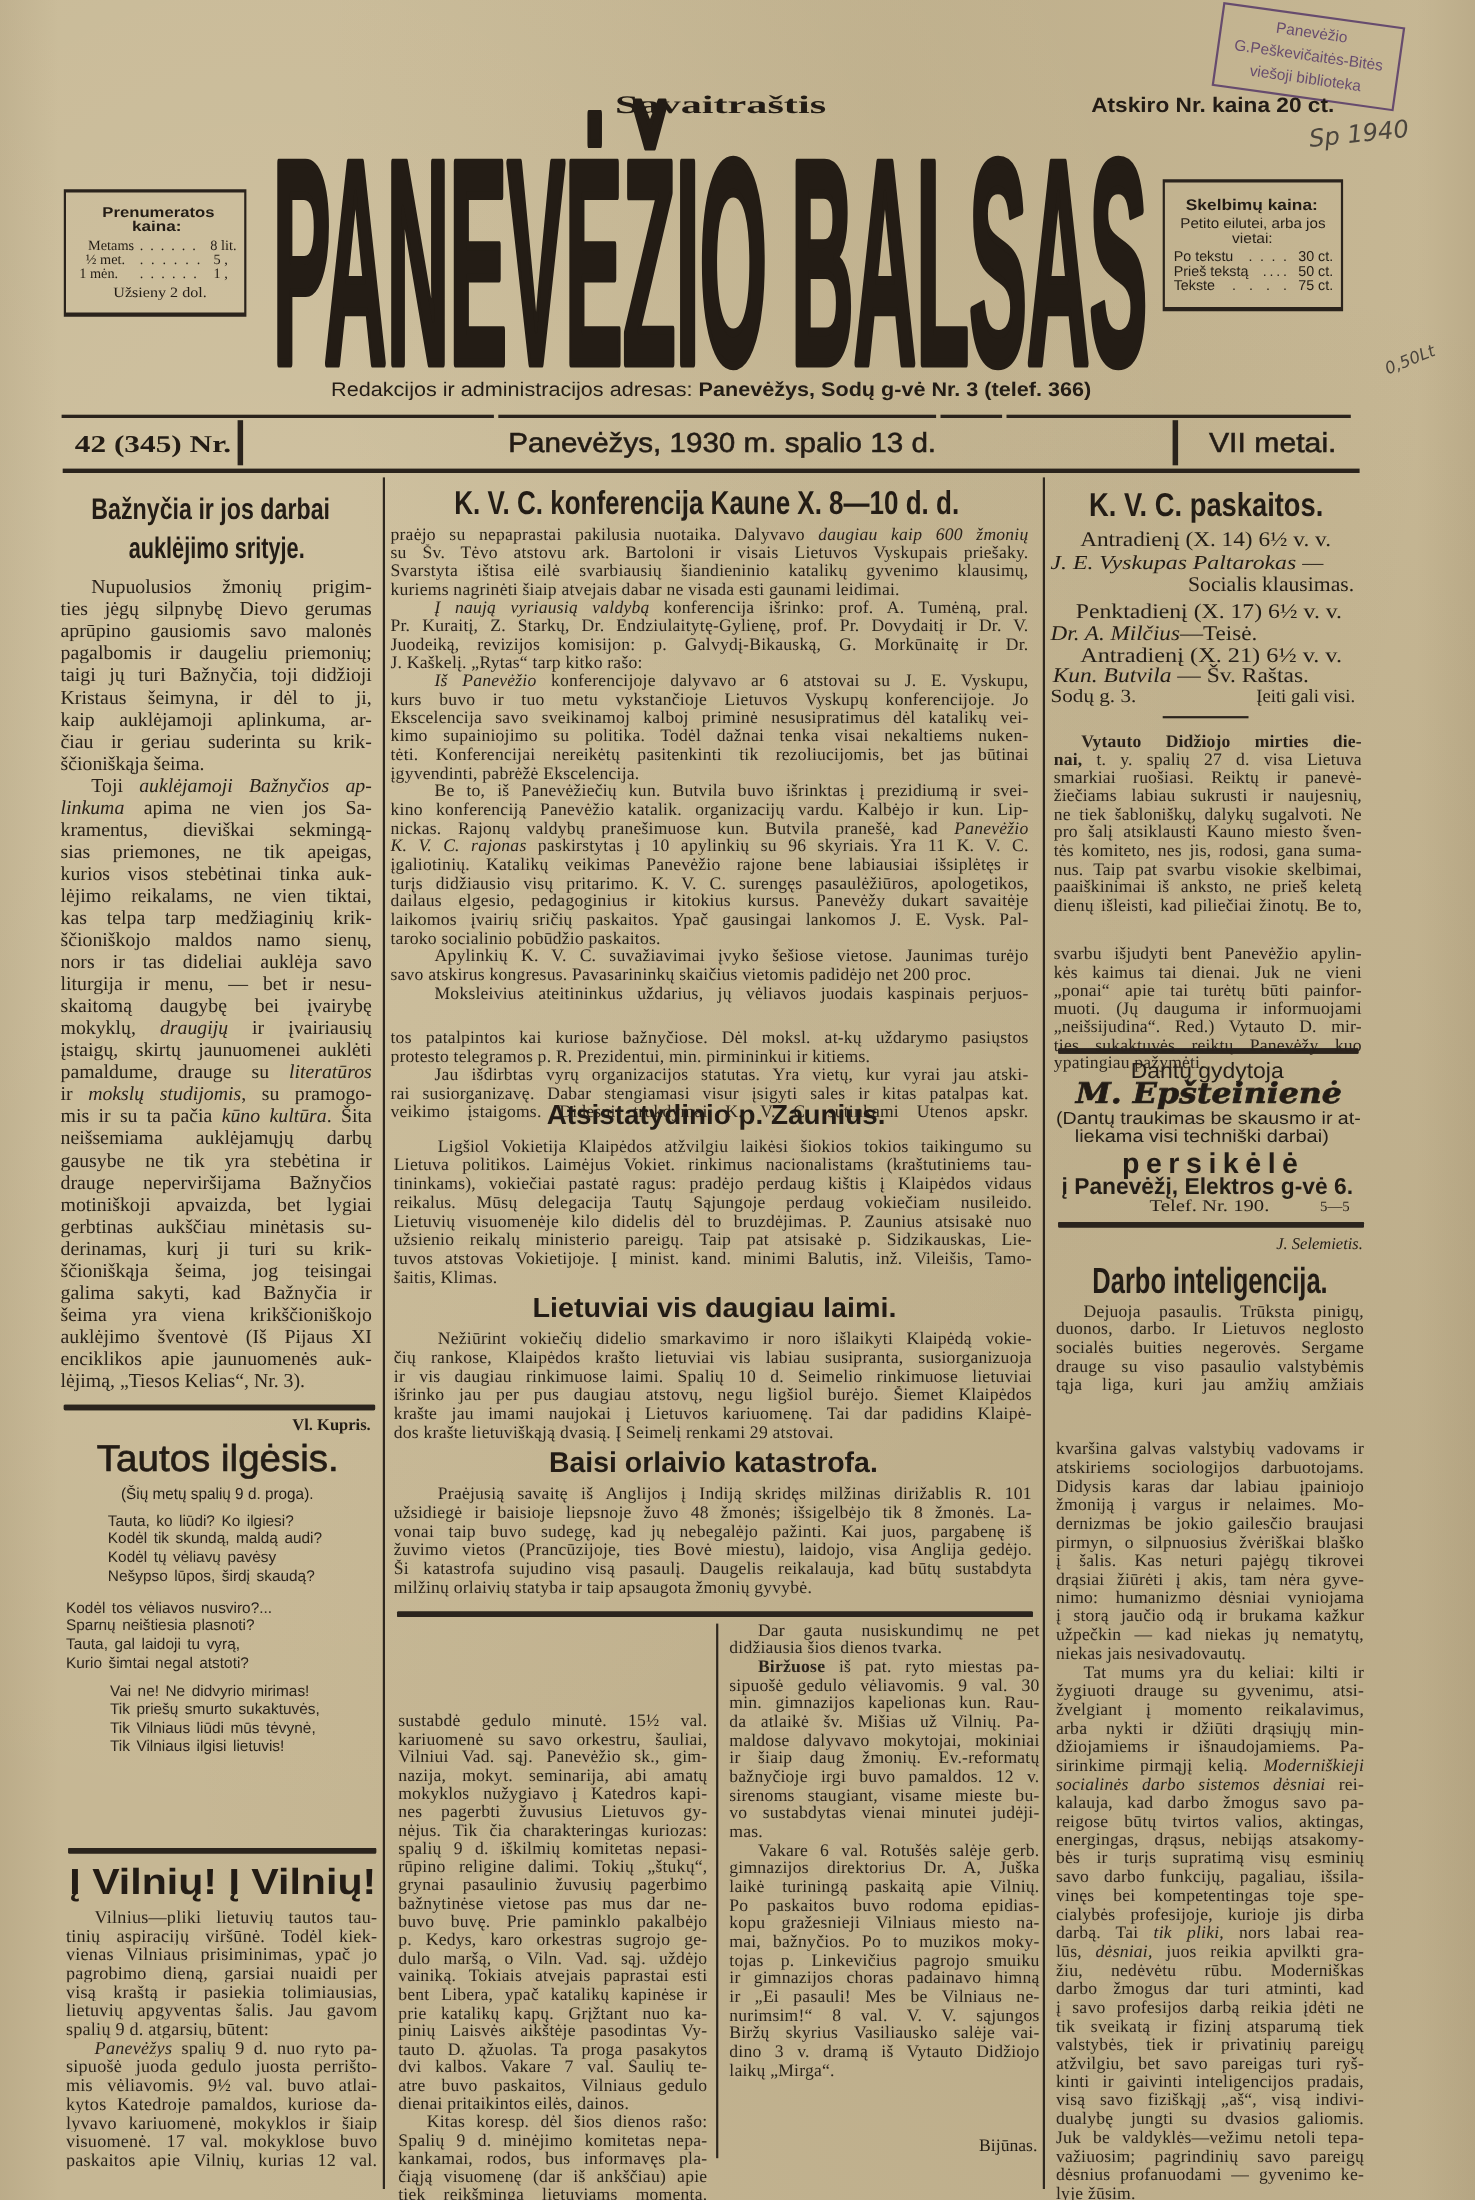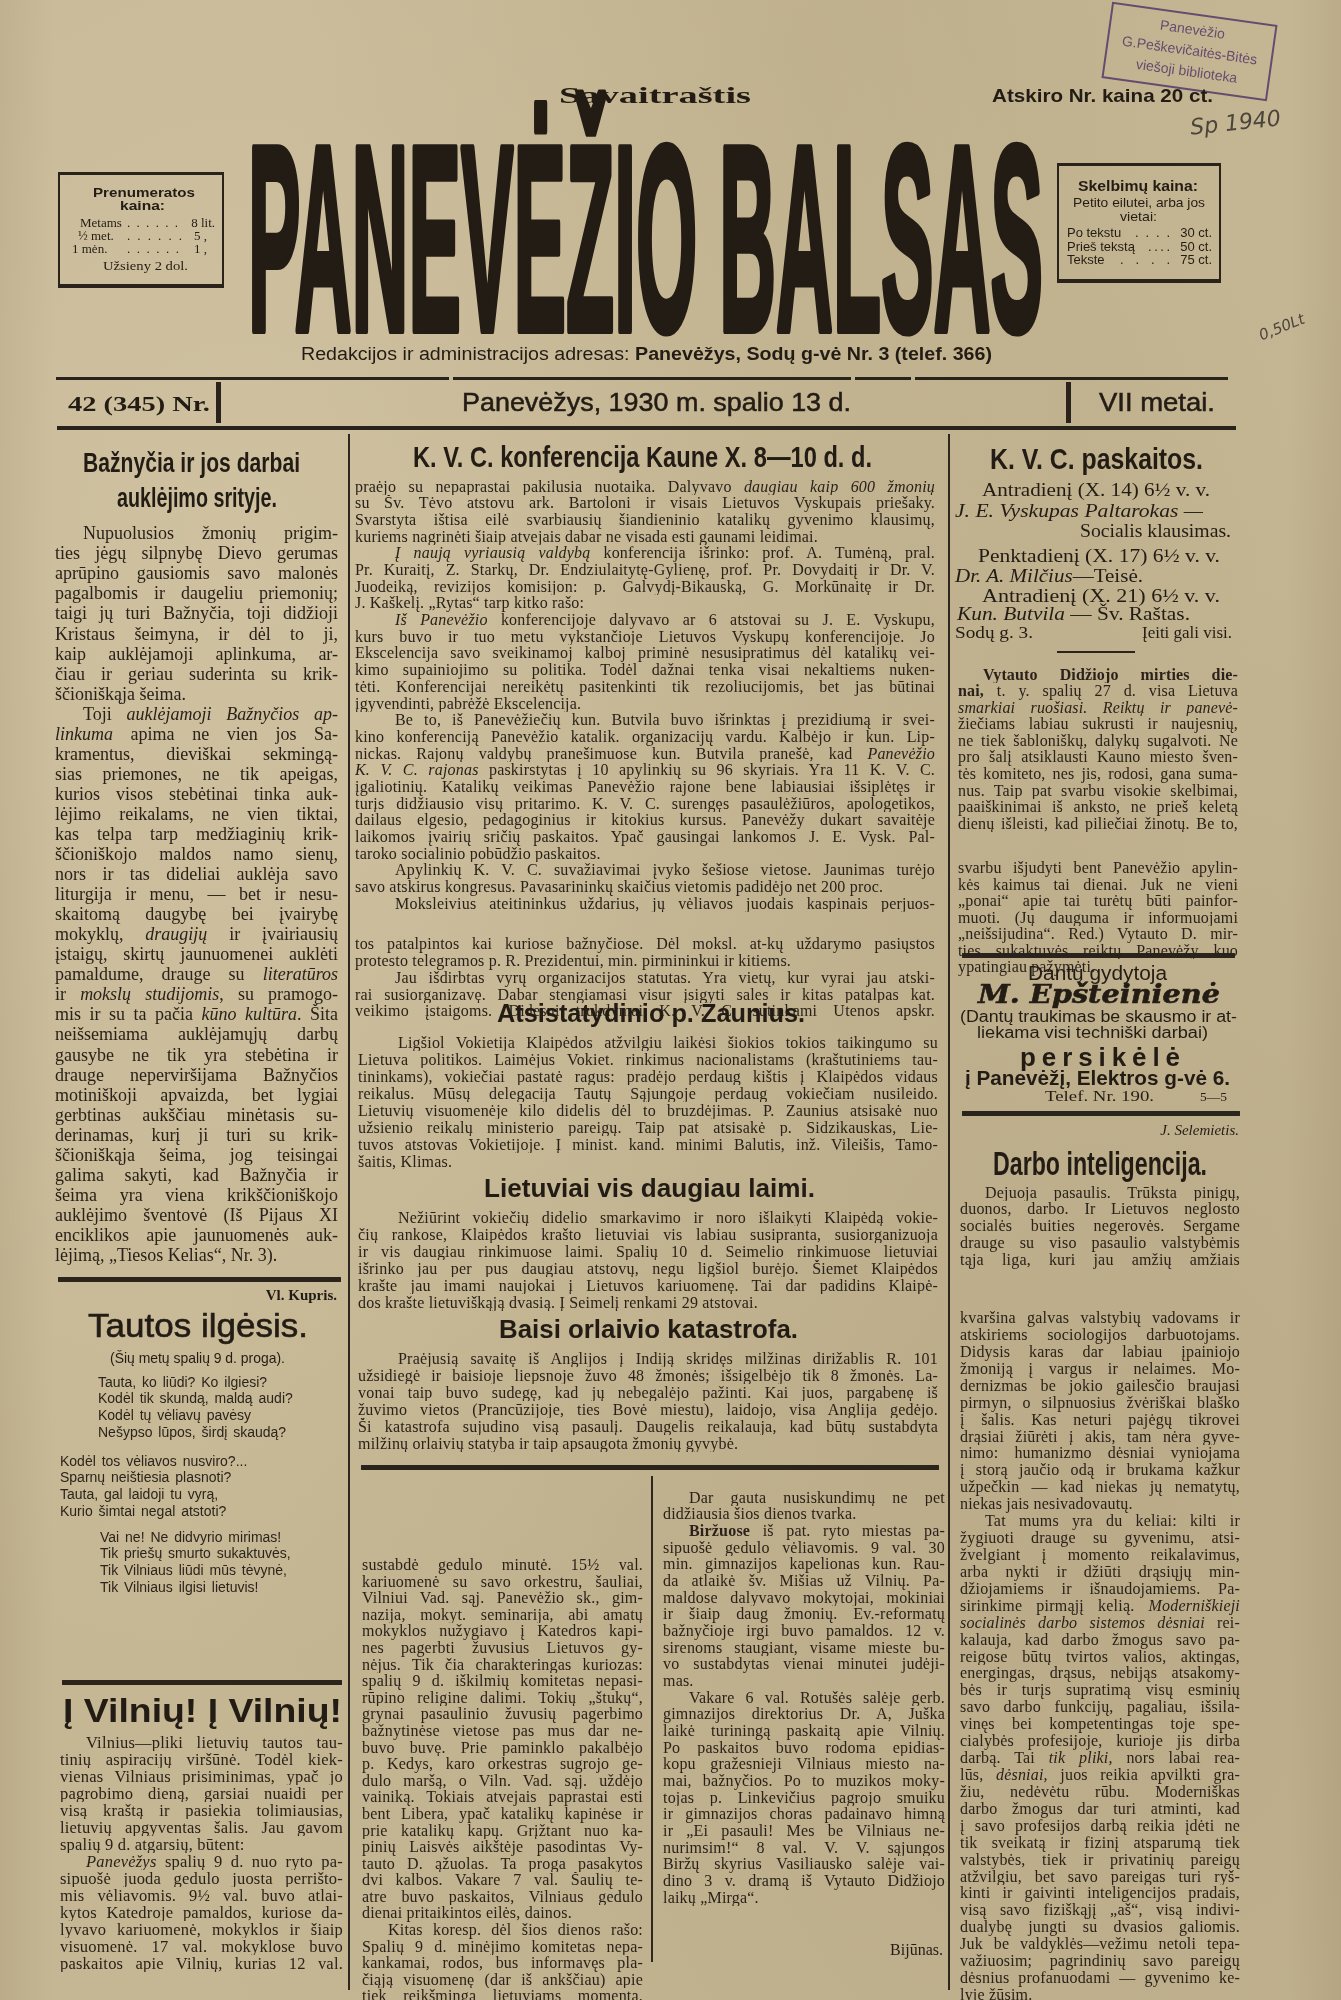--- a/index.html
+++ b/index.html
@@ -265,21 +265,21 @@
         <div class="ln" style="height: 16.6px;">Spalių 9 d. minėjimo komitetas nepa-</div>
         <div class="ln" style="height: 16.6px;">kankamai, rodos, bus informavęs pla-</div>
         <div class="ln" style="height: 16.6px;">čiąją visuomenę (dar iš ankščiau) apie</div>
         <div class="ln" style="height: 16.6px;">tiek reikšmingą lietuviams momentą.</div>
         <div class="ln" style="height: 16.6px;">Ir apskritai, kiek šiemet Kaunas ir</div>
         <div class="ln" style="height: 16.6px;">Šiauliai, pav., tą dieną pasirodė, tiek</div>
       </div>
     </div>
   <div class="txt" style="left:663px;top:1474.7px;width:282px;font-size:16px;line-height:16.68px;--ind:26px;letter-spacing:0.2px;">
       <div class="para">
-        <div class="ln indent" style="height: 16.68px; margin-top: 15px;">Dar gauta nusiskundimų ne pet</div>
+        <div class="ln indent" style="height: 16.68px;">Dar gauta nusiskundimų ne pet</div>
         <div class="ln last" style="height: 16.68px;">didžiausia šios dienos tvarka.</div>
       </div>
       <div class="para">
         <div class="ln indent" style="height: 16.68px;"><span class="b">Biržuose</span><span> iš pat. ryto miestas pa-</span></div>
         <div class="ln" style="height: 16.68px;">sipuošė gedulo vėliavomis. 9 val. 30</div>
         <div class="ln" style="height: 16.68px;">min. gimnazijos kapelionas kun. Rau-</div>
         <div class="ln" style="height: 16.68px;">da atlaikė šv. Mišias už Vilnių. Pa-</div>
         <div class="ln" style="height: 16.68px;">maldose dalyvavo mokytojai, mokiniai</div>
         <div class="ln" style="height: 16.68px;">ir šiaip daug žmonių. Ev.-reformatų</div>
         <div class="ln" style="height: 16.68px;">bažnyčioje irgi buvo pamaldos. 12 v.</div>
@@ -301,21 +301,21 @@
         <div class="ln" style="height: 16.68px;">Biržų skyrius Vasiliausko salėje vai-</div>
         <div class="ln" style="height: 16.68px;">dino 3 v. dramą iš Vytauto Didžiojo</div>
         <div class="ln last" style="height: 16.68px;">laikų „Mirga“.</div>
       </div>
     </div>
 
   <div class="txt" style="left:958px;top:666.7px;width:280px;font-size:16px;line-height:16.56px;--ind:25px;letter-spacing:0.15px;">
       <div class="para">
         <div class="ln indent" style="height: 16.56px;"><span class="b">Vytauto Didžiojo mirties die-</span></div>
         <div class="ln" style="height: 16.56px;"><span class="b">nai,</span><span> t. y. spalių 27 d. visa Lietuva</span></div>
-        <div class="ln" style="height: 16.56px; font-style: italic;">smarkiai ruošiasi. Reiktų ir panevė-</div>
+        <div class="ln" style="height: 16.56px;">smarkiai ruošiasi. Reiktų ir panevė-</div>
         <div class="ln" style="height: 16.56px;">žiečiams labiau sukrusti ir naujesnių,</div>
         <div class="ln" style="height: 16.56px;">ne tiek šabloniškų, dalykų sugalvoti. Ne</div>
         <div class="ln" style="height: 16.56px;">pro šalį atsiklausti Kauno miesto šven-</div>
         <div class="ln" style="height: 16.56px;">tės komiteto, nes jis, rodosi, gana suma-</div>
         <div class="ln" style="height: 16.56px;">nus. Taip pat svarbu visokie skelbimai,</div>
         <div class="ln" style="height: 16.56px;">paaiškinimai iš anksto, ne prieš keletą</div>
         <div class="ln" style="height: 16.56px;">dienų išleisti, kad piliečiai žinotų. Be to,</div>
         <div class="ln" style="height: 16.56px; margin-top: 28px;">svarbu išjudyti bent Panevėžio apylin-</div>
         <div class="ln" style="height: 16.56px;">kės kaimus tai dienai. Juk ne vieni</div>
         <div class="ln" style="height: 16.56px;">„ponai“ apie tai turėtų būti painfor-</div>

